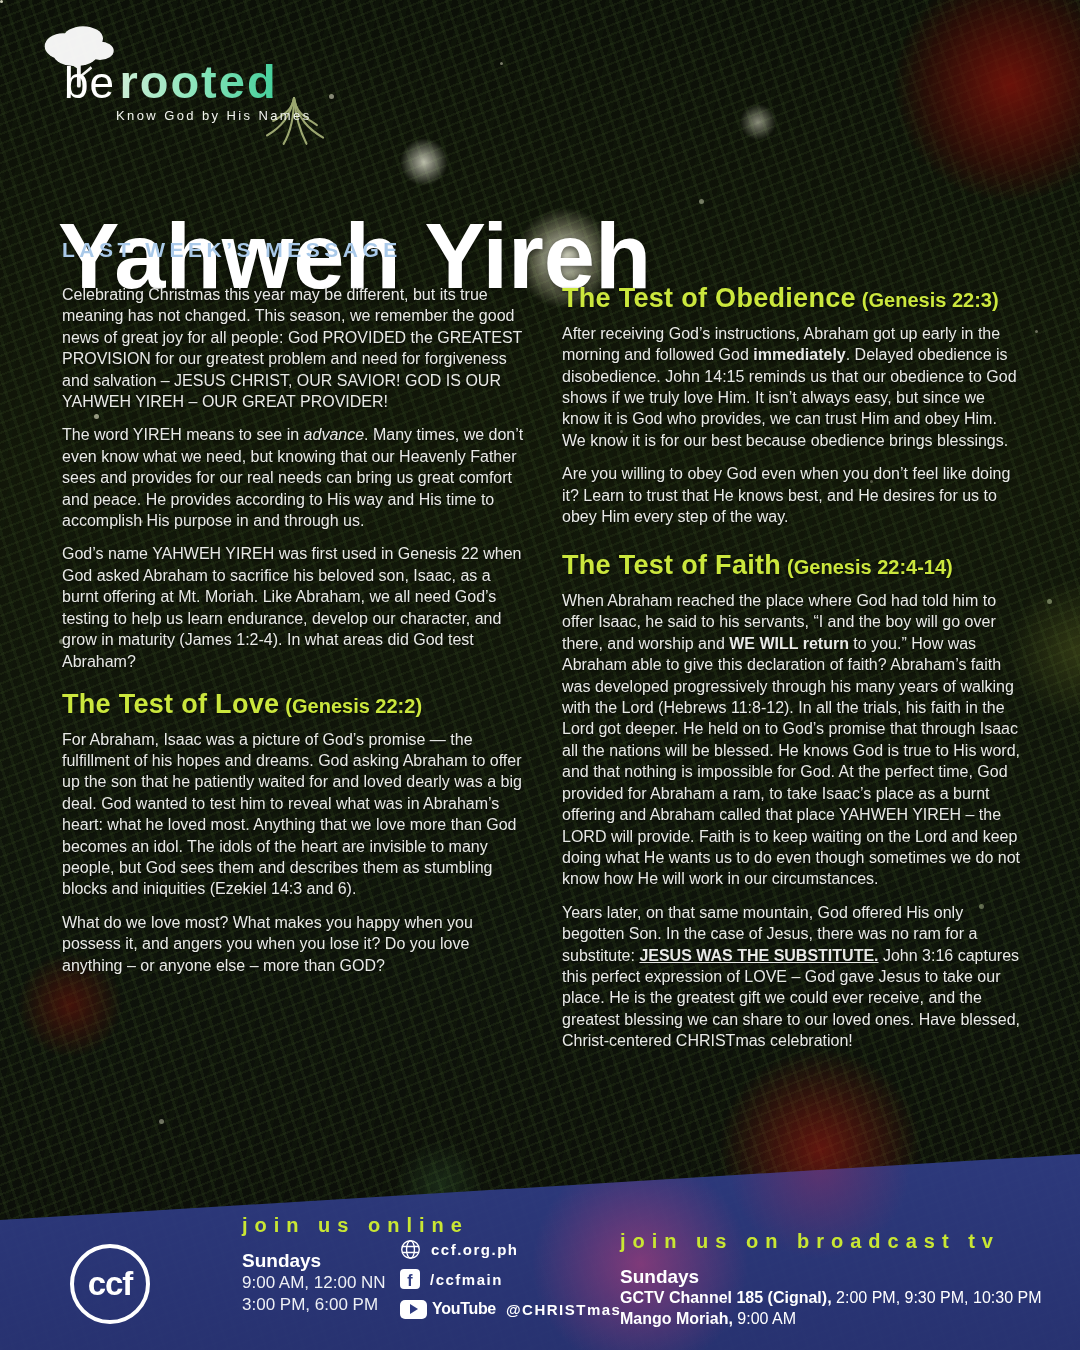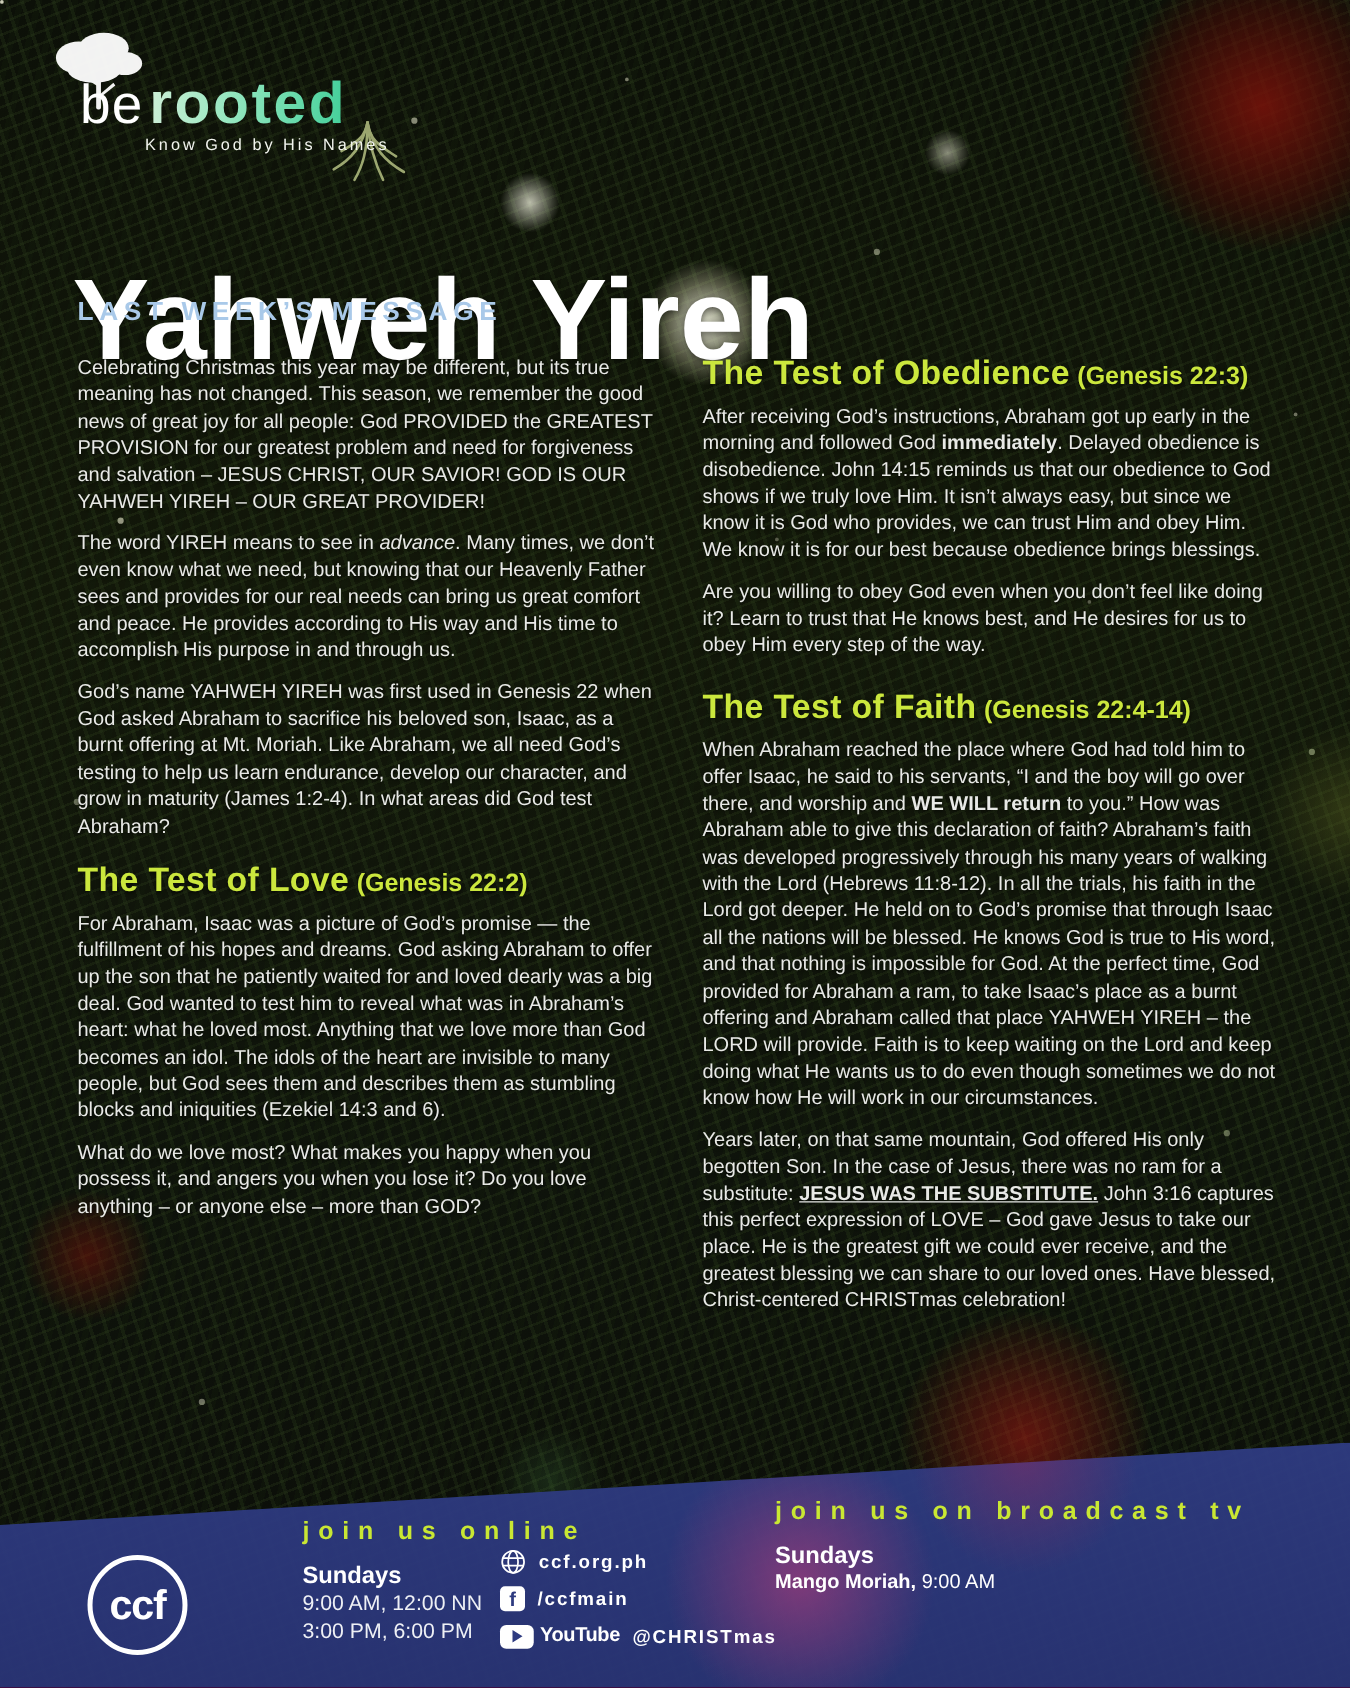--- a/index.html
+++ b/index.html
@@ -1,17 +1,17 @@
 <!DOCTYPE html>
 <html><head>
 <meta charset="utf-8">
 <style>
   html,body{margin:0;padding:0;background:#000;}
   .page{position:relative;width:1080px;height:1350px;overflow:hidden;
-        font-family:"Liberation Sans",sans-serif;background:#a21caf;}
+        font-family:"Liberation Sans",sans-serif;background:#0c4a6e;}
 
   
   .bg{position:absolute;inset:0;
     background-image:
       radial-gradient(circle 70px at 565px 258px, rgba(255,255,235,.85), rgba(255,250,210,.30) 45%, rgba(255,250,210,0) 72%),
       radial-gradient(circle 34px at 424px 162px, rgba(255,255,235,.70), rgba(255,255,235,0) 70%),
       radial-gradient(circle 26px at 758px 122px, rgba(255,255,230,.50), rgba(255,255,230,0) 70%),
       radial-gradient(circle 150px at 1010px 85px, rgba(122,18,10,.85), rgba(70,10,6,.5) 55%, rgba(0,0,0,0) 78%),
       radial-gradient(circle 95px at 1078px 650px, rgba(95,105,35,.40), rgba(0,0,0,0) 75%),
       radial-gradient(circle 70px at 70px 1005px, rgba(110,18,10,.55), rgba(0,0,0,0) 75%),
@@ -67,21 +67,21 @@
     background-image:
       radial-gradient(circle 150px at 640px 110px, rgba(196,62,125,.55), rgba(0,0,0,0) 72%),
       radial-gradient(circle 120px at 820px 15px, rgba(170,40,90,.35), rgba(0,0,0,0) 75%),
       linear-gradient(180deg, rgba(47,60,132,.93), rgba(41,52,118,.95));
     color:#fff;}
   .ccf-logo{position:absolute;left:70px;top:90px;width:72px;height:72px;border:4px solid #fff;
     border-radius:50%;display:flex;align-items:center;justify-content:center;
     font-size:33px;font-weight:700;letter-spacing:-1px;color:#fff;}
   .f-block{position:absolute;}
   .online{left:242px;top:60px;}
-  .broadcast{left:620px;top:44px;}
+  .broadcast{left:620px;top:76px;}
   .f-heading{font-size:20px;font-weight:700;letter-spacing:7px;color:#c9e733;white-space:nowrap;}
   .f-day{margin-top:13px;font-size:19px;font-weight:700;}
   .f-time{font-size:17px;line-height:22px;color:#eef0f5;}
   .links{position:absolute;left:400px;top:84px;}
   .link-row{display:flex;align-items:center;margin-bottom:8px;height:22px;}
   .link-label{font-size:15px;font-weight:700;letter-spacing:1.5px;margin-left:10px;white-space:nowrap;}
   .globe-ic{width:21px;height:21px;}
   .fb-ic{width:20px;height:20px;background:#fff;color:#2d3a80;border-radius:4px;
     display:flex;align-items:flex-end;justify-content:center;font-size:16px;font-weight:700;line-height:1;}
   .yt-ic{width:27px;height:19px;background:#fff;border-radius:5px;display:flex;
@@ -178,16 +178,17 @@
             <span class="yt-tri"></span>
           </span>
         <span class="yt-word">YouTube</span>
         <span class="link-label">@CHRISTmas</span>
       </div>
     </div>
 
     <div class="f-block broadcast">
       <div class="f-heading">join us on broadcast tv</div>
       <div class="f-day">Sundays</div>
+      <div class="ch-line"><span class="ch-name">GCTV Channel 185 (Cignal),</span><span> 2:00 PM, 9:30 PM, 10:30 PM</span></div>
       <div class="ch-line"><span class="ch-name">Mango Moriah,</span><span> 9:00 AM</span></div>
     </div>
   </footer>
 </div>
 
 </body></html>

